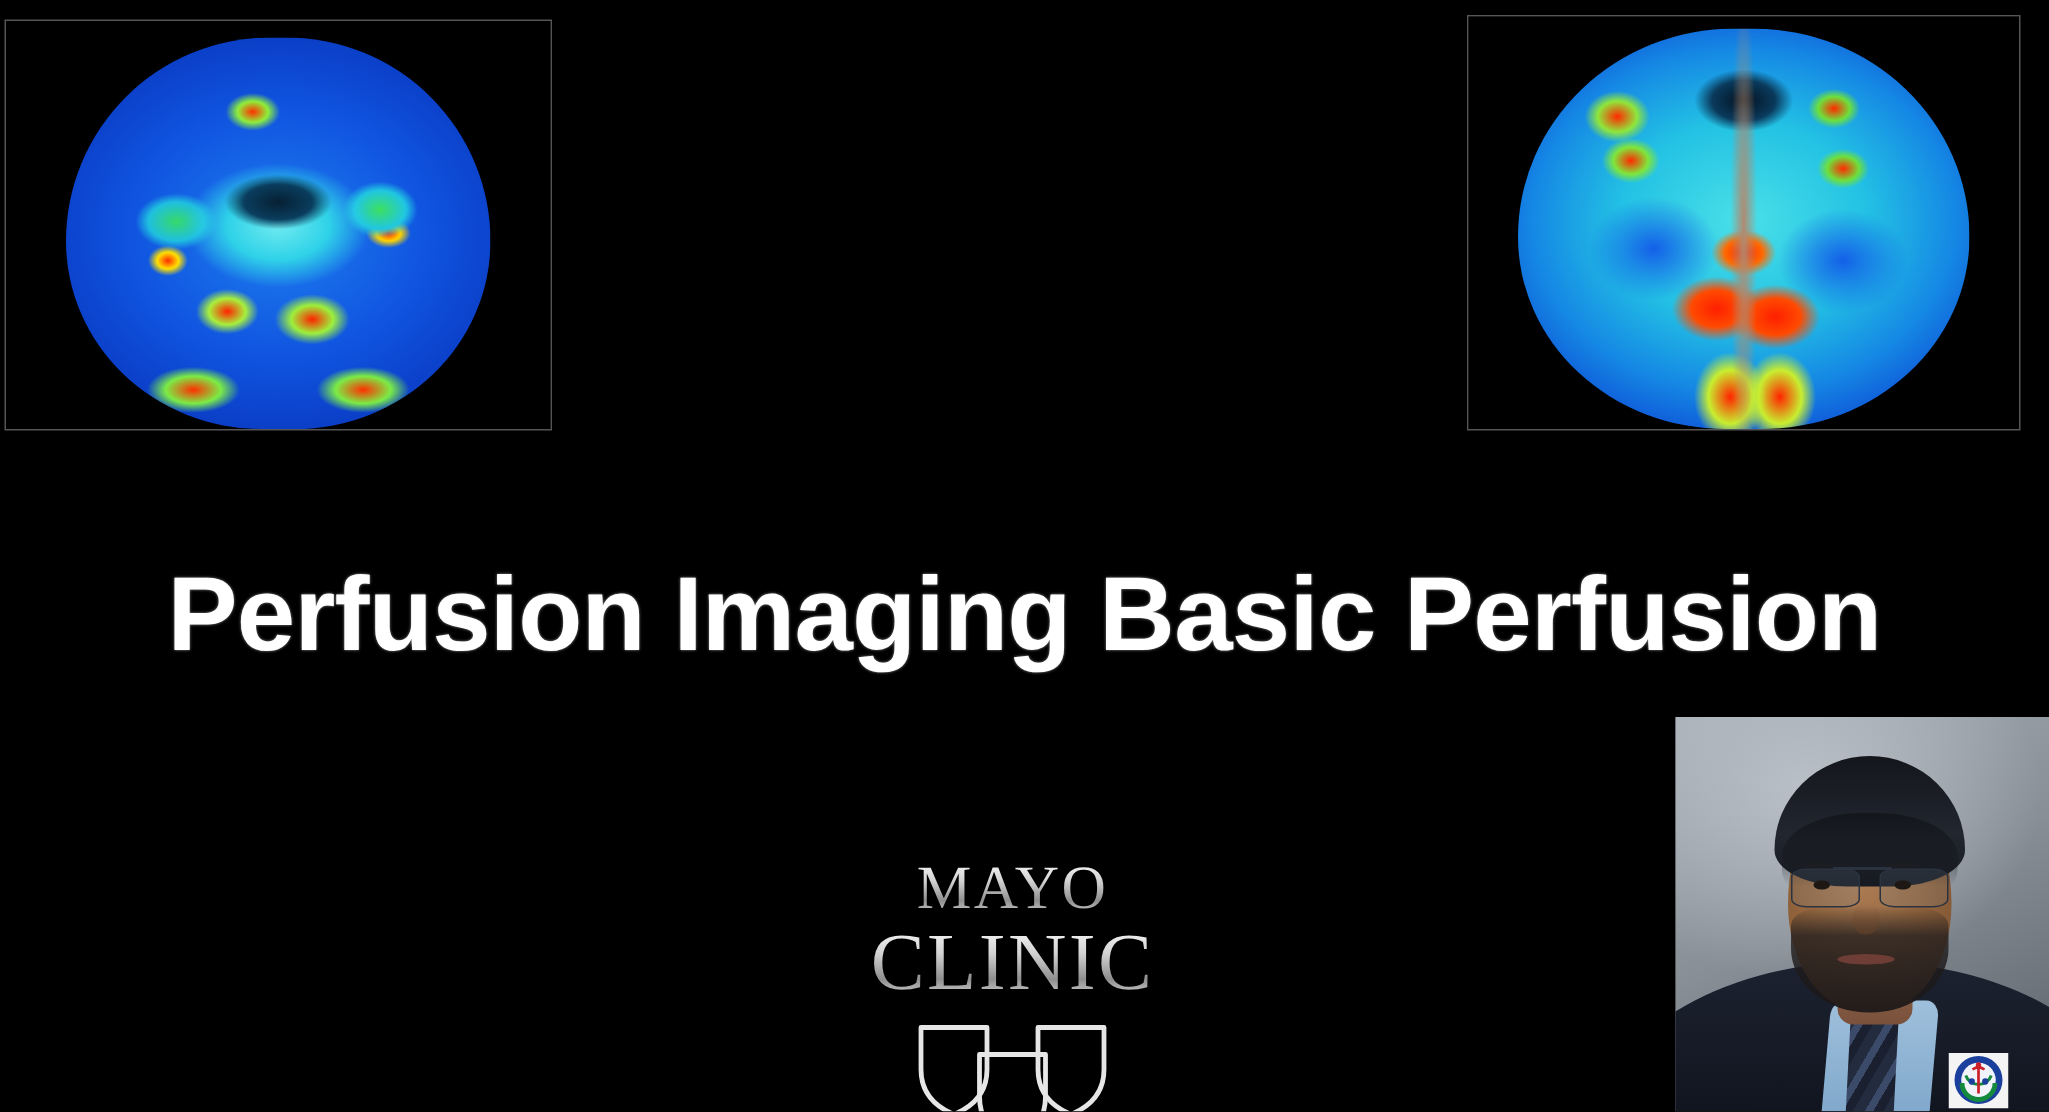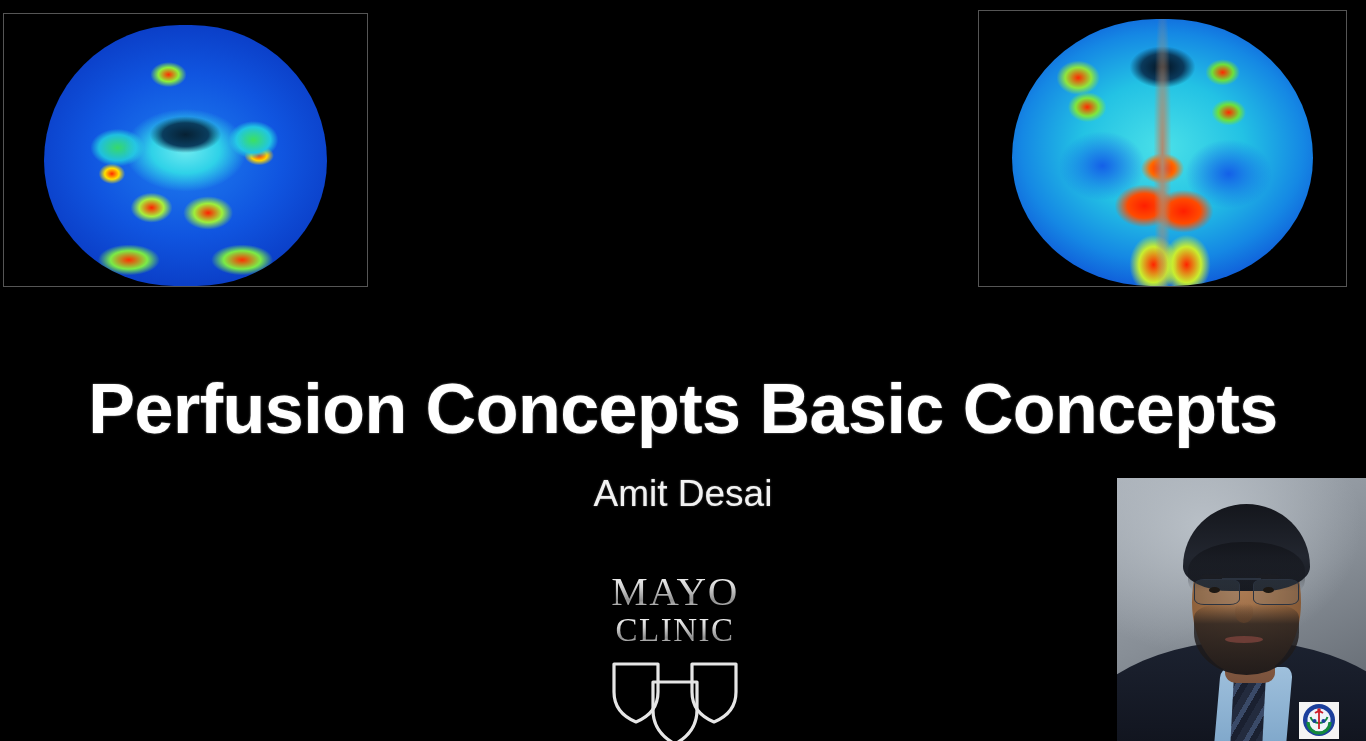--- a/index.html
+++ b/index.html
@@ -129,21 +129,21 @@
     color: #e8e8e8;
     letter-spacing: 1.5px;
     line-height: 1.0;
     background: linear-gradient(180deg,#ffffff 0%,#d2d2d2 40%,#8e8e8e 72%,#e6e6e6 100%);
     -webkit-background-clip: text;
     background-clip: text;
     -webkit-text-fill-color: transparent;
     text-shadow: none;
   }
   #mayo-word-1 { font-size: 41px; margin-top: 15px; }
-  #mayo-word-2 { font-size: 33px; margin-top: 2px; }
+  #mayo-word-2 { font-size: 54px; margin-top: 2px; }
   #mayo-shields {
     position: relative;
     width: 142px;
     height: 90px;
     margin: 9px auto 0;
   }
   #mayo-shields svg { display: block; }
 
   
   #presenter-photo {
@@ -296,23 +296,22 @@
   </div>
 
   <div class="scan-frame" id="scan-right">
     <div class="scan-canvas">
       <div class="brain" id="brain-right">
         <div class="skull"></div>
       </div>
     </div>
   </div>
 
-  <div id="slide-title">Perfusion Concepts Basic Concepts</div>
-
-  <div id="slide-subtitle">Amit Desai</div>
+  <div id="slide-title">Perfusion Imaging Basic Perfusion</div>
+
 
   <div id="mayo-logo">
     <div class="mayo-word" id="mayo-word-1">MAYO</div>
     <div class="mayo-word" id="mayo-word-2">CLINIC</div>
     <div id="mayo-shields">
       <svg width="142" height="90" viewBox="0 0 142 90" fill="none" stroke="#e6e6e6" stroke-width="3.2" stroke-linejoin="round" stroke-linecap="round">
 
         <path d="M10 8 h44 v28 c0 16 -10 25 -22 30 c-12 -5 -22 -14 -22 -30 Z"></path>
 
         <path d="M88 8 h44 v28 c0 16 -10 25 -22 30 c-12 -5 -22 -14 -22 -30 Z"></path>

